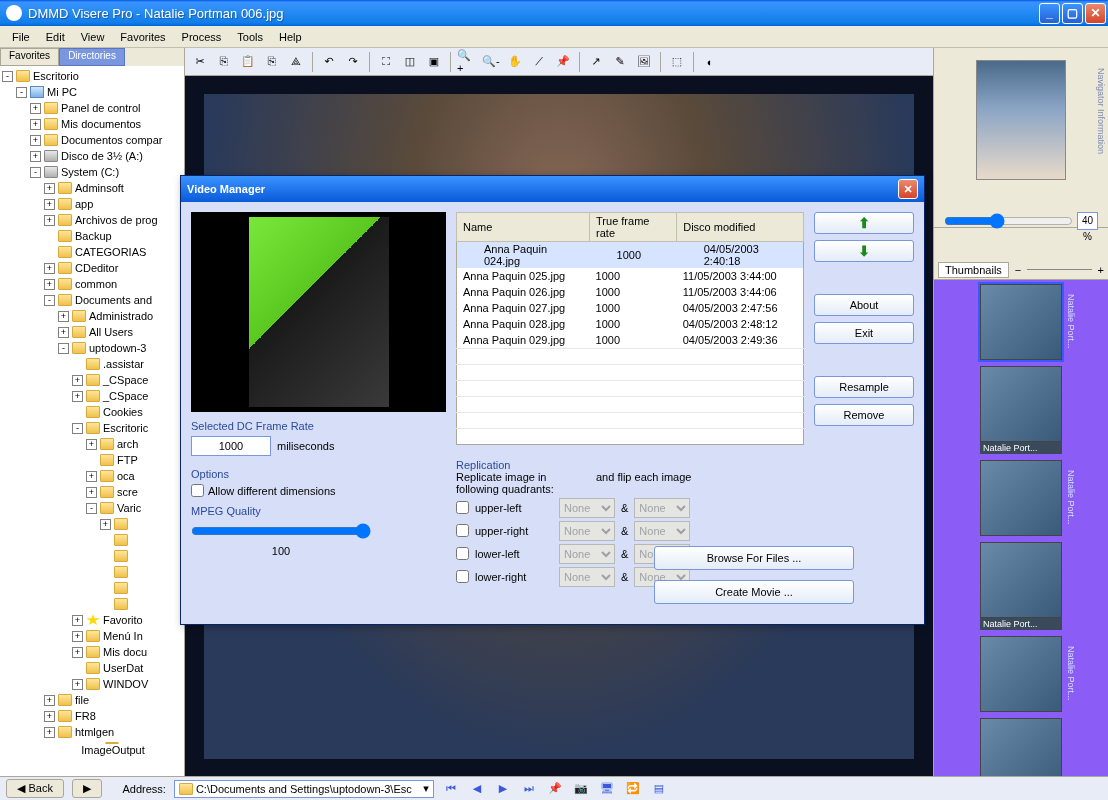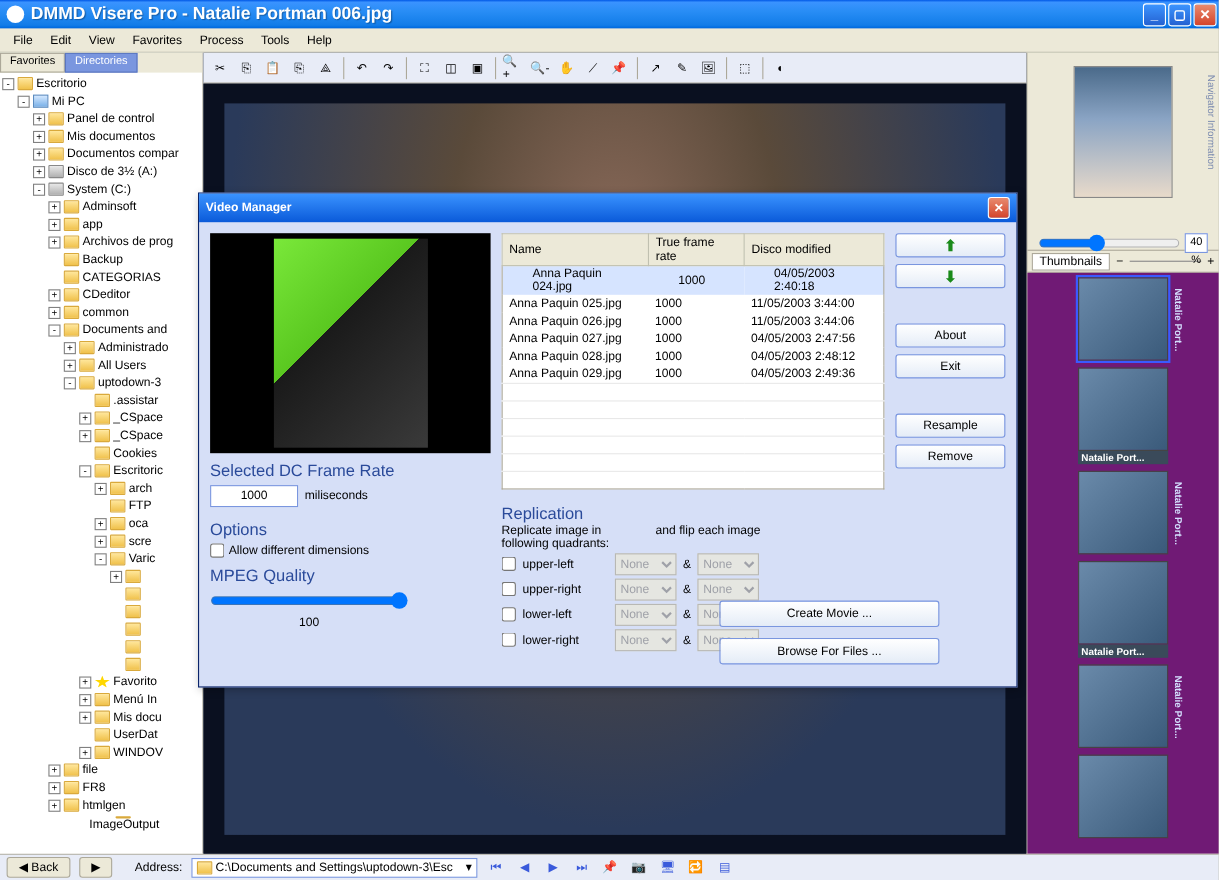--- a/index.html
+++ b/index.html
@@ -1,21 +1,21 @@
 <!DOCTYPE html>
 <html><head>
 <meta charset="utf-8">
 <style>
 * { margin: 0; padding: 0; box-sizing: border-box; font-family: Tahoma, sans-serif; font-size: 11px; }
 body { width: 1108px; height: 800px; background: #ece9d8; overflow: hidden; position: relative; }
 
 
 .titlebar { height: 26px; background: linear-gradient(to bottom, #0058e6 0%, #3a93ff 8%, #288df5 40%, #127ce8 88%, #036fe2 95%, #0262d9 100%); display: flex; align-items: center; padding: 0 2px 0 6px; color: #fff; }
 .titlebar .app-icon { width: 16px; height: 16px; background: #fff; border-radius: 50%; margin-right: 6px; }
-.titlebar .title { font-weight: bold; font-size: 16px; text-shadow: 1px 1px 1px rgba(0,0,0,.3); }
+.titlebar .title { font-weight: normal; font-size: 13px; text-shadow: 1px 1px 1px rgba(0,0,0,.3); }
 .titlebar .win-btns { margin-left: auto; display: flex; gap: 2px; }
 .titlebar .wbtn { width: 21px; height: 21px; border-radius: 3px; border: 1px solid #fff; color: #fff; font-weight: bold; font-size: 12px; display: flex; align-items: center; justify-content: center; cursor: pointer; }
 .titlebar .wbtn.min, .titlebar .wbtn.max { background: linear-gradient(to bottom,#3c95ff,#2461d1); }
 .titlebar .wbtn.close { background: linear-gradient(to bottom,#e88b6f,#d4442a); }
 
 
 .menubar { height: 22px; background: #ece9d8; border-bottom: 1px solid #c0c0b0; display: flex; align-items: center; padding: 0 4px; }
 .menubar span { padding: 2px 8px; cursor: pointer; }
 
 
@@ -45,23 +45,23 @@
 
 
 .right { width: 175px; background: #ece9d8; border-left: 1px solid #aca899; display: flex; flex-direction: column; }
 .nav-preview { height: 180px; border-bottom: 1px solid #aca899; padding: 4px; position: relative; }
 .nav-preview .preview-img { width: 90px; height: 120px; margin: 8px auto; background: linear-gradient(to bottom, #4a6a8a 0%, #8aa4c4 40%, #e8daca 100%); border: 1px solid #888; }
 .nav-slider { display: flex; align-items: center; gap: 4px; padding: 0 6px; margin-top: 32px; }
 .nav-slider input[type=range] { flex: 1; }
 .nav-slider .pct { width: 44px; height: 18px; border: 1px solid #7a96df; background: #fff; text-align: center; font-size: 10px; line-height: 16px; }
 .nav-label { position: absolute; right: 2px; top: 20px; writing-mode: vertical-rl; font-size: 9px; color: #7a8aaf; }
 
-.thumbs-header { height: 20px; display: flex; align-items: center; border-bottom: 1px solid #aca899; padding: 0 4px; font-size: 10px; gap: 6px; }
+.thumbs-header { height: 20px; display: flex; align-items: center; border-bottom: 1px solid #aca899; padding: 0 4px; font-size: 10px; gap: 6px; margin-top: 32px; }
 .thumbs-header .th-tab { background: #fff; border: 1px solid #aca899; padding: 1px 6px; }
-.thumbs { flex: 1; background: #701a75; overflow-y: auto; padding: 4px; font-weight: bold; }
+.thumbs { flex: 1; background: #8b5cf6; overflow-y: auto; padding: 4px; }
 .thumb { width: 82px; margin: 0 auto 6px; cursor: pointer; position: relative; }
 .thumb.selected { outline: 2px solid #3a5aff; }
 .thumb-img { width: 82px; height: 76px; background: linear-gradient(135deg,#6a8aaa,#3a5a7a); border: 1px solid #444; }
 .thumb-label { background: #3a4a5a; color: #fff; font-size: 9px; padding: 1px 3px; white-space: nowrap; overflow: hidden; }
 .thumb .side-lbl { position: absolute; right: -14px; top: 10px; writing-mode: vertical-rl; font-size: 9px; color: #d4e0ff; }
 
 
 .bottombar { height: 24px; background: #e8ecf7; border-top: 1px solid #aca899; display: flex; align-items: center; padding: 0 6px; gap: 8px; }
 .bottombar .nav-btn { padding: 2px 10px; border: 1px solid #aca899; background: #ece9d8; cursor: pointer; border-radius: 3px; }
 .bottombar .addr-lbl { margin-left: 12px; }
@@ -69,21 +69,21 @@
 .bottombar .pbtn { width: 18px; height: 18px; display: flex; align-items: center; justify-content: center; color: #3a5adb; cursor: pointer; }
 
 
 .dialog { position: absolute; left: 180px; top: 175px; width: 745px; height: 450px; background: #d6dff7; border: 1px solid #0a246a; box-shadow: 2px 2px 8px rgba(0,0,0,.3); }
 .dlg-title { height: 26px; background: linear-gradient(to bottom,#3a93ff,#0a5ad9); color: #fff; font-weight: bold; font-size: 12px; display: flex; align-items: center; padding: 0 6px; }
 .dlg-title .dlg-close { margin-left: auto; width: 20px; height: 20px; background: linear-gradient(to bottom,#e88b6f,#d4442a); border: 1px solid #fff; border-radius: 3px; color: #fff; display: flex; align-items: center; justify-content: center; cursor: pointer; font-weight: bold; }
 .dlg-body { padding: 10px; display: flex; gap: 10px; height: calc(100% - 26px); }
 .dlg-left { width: 255px; }
 .dlg-preview { width: 255px; height: 200px; background: #000; display: flex; align-items: center; justify-content: center; }
 .dlg-preview-img { width: 140px; height: 190px; background: linear-gradient(135deg,#7ae83a 0%,#5ac820 40%,#1a1a1a 40%,#3a3a3a 100%); }
-.dlg-label { color: #2a4a9a; font-size: 15px; margin-top: 8px; }
+.dlg-label { color: #2a4a9a; font-size: 11px; margin-top: 8px; }
 .dlg-input { width: 80px; height: 20px; border: 1px solid #7a96df; background: #fff; text-align: center; margin: 4px 0; }
 .dlg-check { display: flex; align-items: center; gap: 4px; margin: 4px 0; }
 .dlg-check input { width: 13px; height: 13px; }
 .dlg-slider { width: 180px; margin: 6px 0; }
 
 .dlg-mid { flex: 1; }
 .dlg-table { width: 100%; border: 1px solid #aca899; background: #fff; border-collapse: collapse; }
 .dlg-table th { background: #ece9d8; border: 1px solid #c0c0b0; padding: 2px 6px; text-align: left; font-weight: normal; font-size: 11px; }
 .dlg-table td { padding: 1px 6px; font-size: 11px; height: 16px; }
 .dlg-table tr.sel td { background: #d6e4ff; padding-left: 27px; }
@@ -589,17 +589,17 @@
       <div class="dlg-btn arrow">⬇</div>
       <div style="height:20px"></div>
       <div class="dlg-btn">About</div>
       <div class="dlg-btn">Exit</div>
       <div style="height:20px"></div>
       <div class="dlg-btn">Resample</div>
       <div class="dlg-btn">Remove</div>
     </div>
 
     <div class="dlg-bigbtns">
+      <div class="dlg-btn">Browse For Files ...</div>
       <div class="dlg-btn">Create Movie ...</div>
-      <div class="dlg-btn">Browse For Files ...</div>
     </div>
   </div>
 </div>
 
 </body></html>

